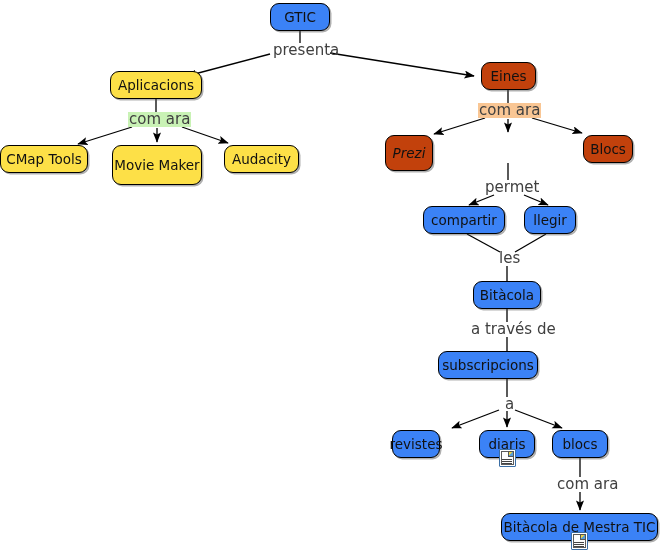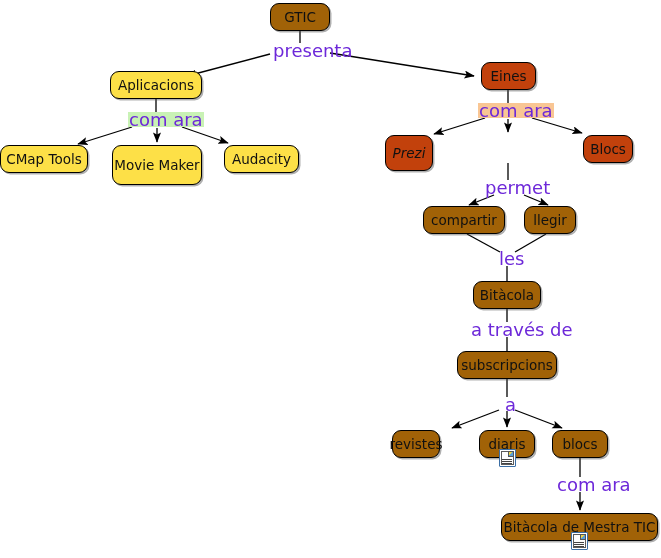--- a/index.html
+++ b/index.html
@@ -32,26 +32,26 @@
     align-items: center;
     justify-content: center;
     font-size: 13.5px;
     color: #111111;
     white-space: nowrap;
     z-index: 3;
     box-shadow: 1.5px 1.5px 0.5px rgba(80,80,80,0.45);
   }
   .node.green  { background: #fde047; }
   .node.orange { background: #c2410c; }
-  .node.blue   { background: #a16207; }
+  .node.blue   { background: #3b82f6; }
 
   .link-label {
     position: absolute;
-    font-size: 18px;
-    color: #6d28d9;
+    font-size: 15px;
+    color: #404040;
     white-space: nowrap;
     z-index: 4;
     padding: 0 1px;
     line-height: 15px;
   }
   .link-label.hl-green  { background: #c9f2b5; }
   .link-label.hl-orange { background: #f9c694; }
 
   .res-icon {
     position: absolute;
@@ -157,21 +157,21 @@
   <div class="node green" style="left:0px;top:145px;width:88px;height:28px;">CMap Tools</div>
   <div class="node green" style="left:112px;top:145px;width:90px;height:40px;">Movie Maker</div>
   <div class="node green" style="left:224px;top:145px;width:75px;height:28px;">Audacity</div>
 
   <div class="node orange" style="left:385px;top:135px;width:48px;height:36px;font-style:italic;">Prezi</div>
   <div class="node orange" style="left:583px;top:135px;width:50px;height:28px;">Blocs</div>
 
   <div class="node blue" style="left:423px;top:206px;width:82px;height:28px;">compartir</div>
   <div class="node blue" style="left:524px;top:206px;width:52px;height:28px;">llegir</div>
   <div class="node blue" style="left:473px;top:281px;width:68px;height:28px;">Bitàcola</div>
-  <div class="node blue" style="left:457px;top:351px;width:100px;height:28px;text-align:right;">subscripcions</div>
+  <div class="node blue" style="left:438px;top:351px;width:100px;height:28px;text-align:right;">subscripcions</div>
 
   <div class="node blue" style="left:392px;top:430px;width:48px;height:28px;">revistes</div>
   <div class="node blue" style="left:479px;top:430px;width:56px;height:28px;">diaris</div>
   <div class="node blue" style="left:552px;top:430px;width:56px;height:28px;">blocs</div>
   <div class="node blue" style="left:501px;top:513px;width:157px;height:28px;">Bitàcola de Mestra TIC</div>
 
   <div class="link-label" style="left:272px;top:43px;">presenta</div>
   <div class="link-label hl-green" style="left:128px;top:112px;">com ara</div>
   <div class="link-label hl-orange" style="left:478px;top:103px;">com ara</div>
   <div class="link-label" style="left:484px;top:180px;">permet</div>

